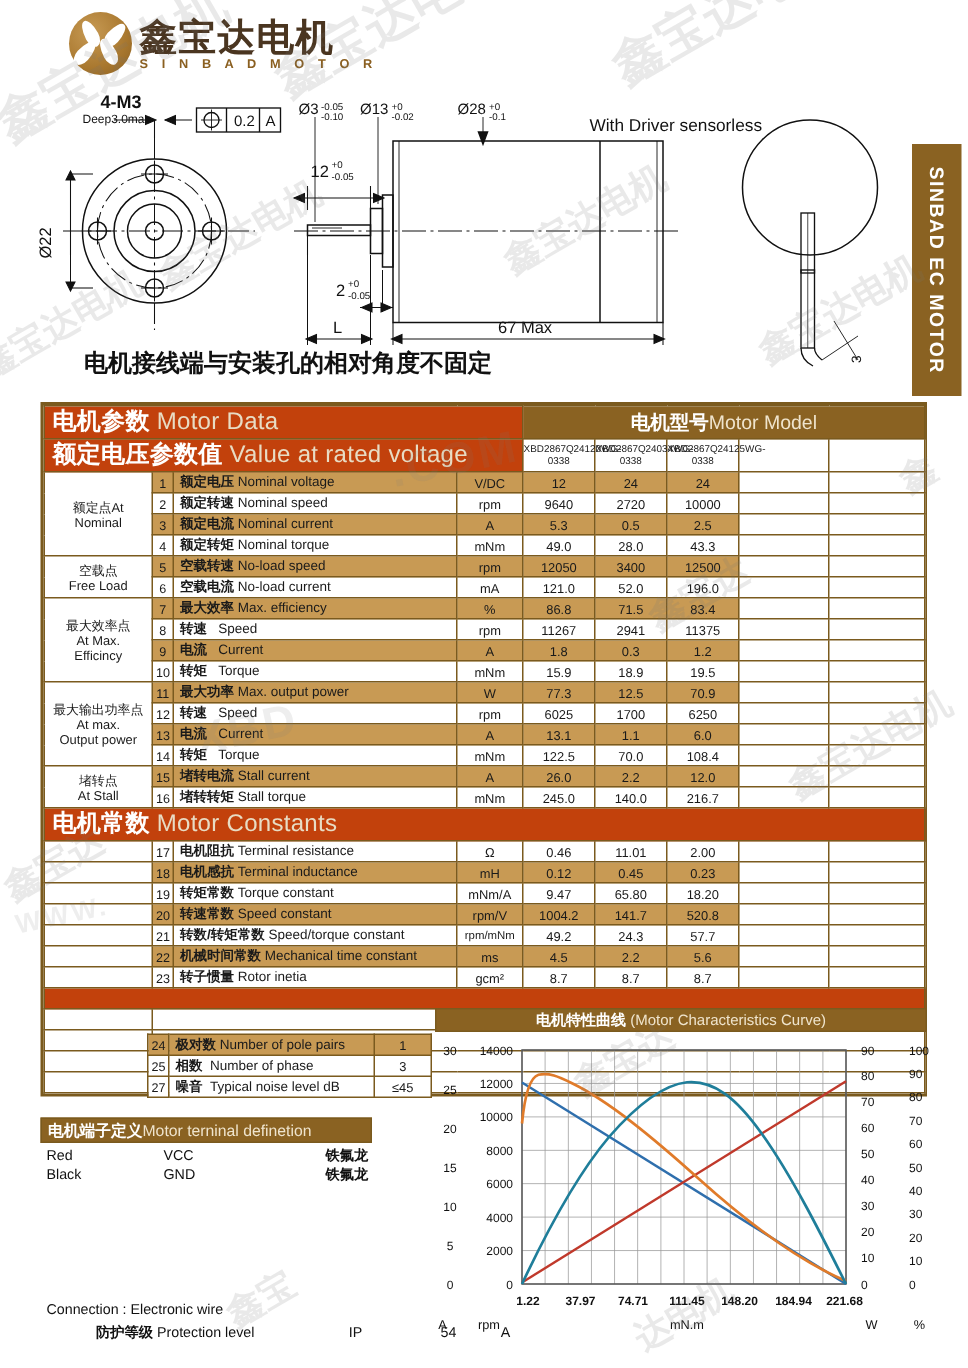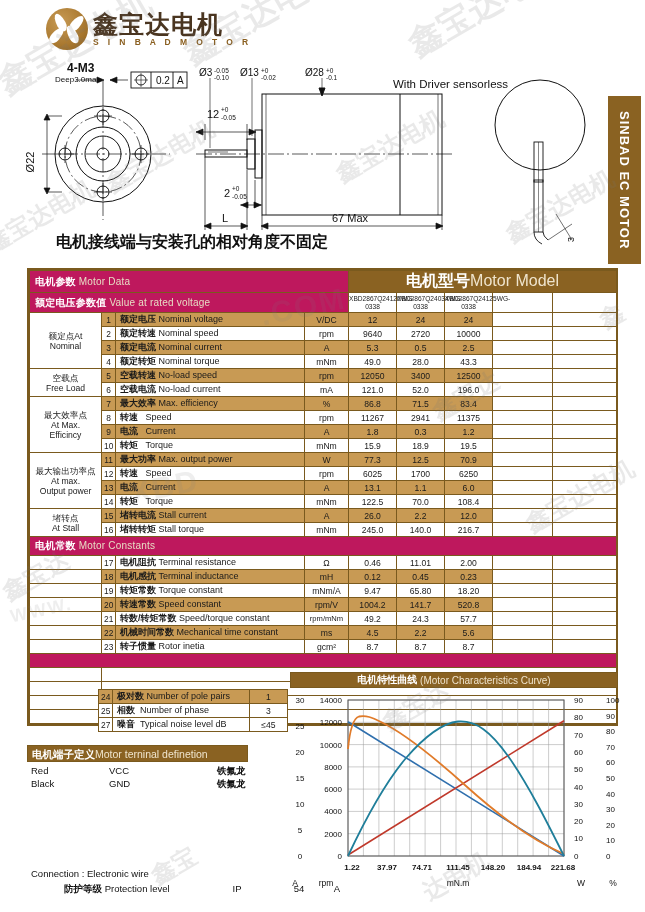--- a/index.html
+++ b/index.html
@@ -52,33 +52,33 @@
   .draw svg { display:block; }
   .dim-note { position:absolute; left:56px; top:232px; font-size:16px; font-weight:bold;
               font-family:"DejaVu Sans", sans-serif; }
 
   
   .tbl { position:absolute; left:27px; top:268px; width:591px;
          border:2px solid #7a5a1e; border-collapse:collapse; }
   table { border-collapse:collapse; width:100%; table-layout:fixed; }
   td, th { border:1px solid #7a5a1e; font-size:8.6px; padding:0 2px; height:14px;
            text-align:center; vertical-align:middle; color:#1a1a1a; }
-  .band { background:#be185d; color:#fff; font-weight:bold; text-align:left;
-          font-size:10px; height:19px; padding-left:5px; letter-spacing:.2px; }
+  .band { background:#c2410c; color:#fff; font-weight:bold; text-align:left;
+          font-size:16px; height:19px; padding-left:5px; letter-spacing:.2px; }
   .band .en { font-weight:normal; color:#e8dcc4; }
   .tan { background:#c89a54; }
   .white { background:#ffffff; }
   .lbl { text-align:left; padding-left:4px; font-size:9px; }
   .lbl b { font-weight:bold; }
   .lbl .en { font-weight:normal; }
   .grp { font-size:8.6px; line-height:10px; background:#fff; }
   .num { width:14px; font-size:8.4px; }
   .unit { width:44px; }
   .val { width:56px; }
-  .hd-model { background:#8a6222; color:#fff; font-weight:bold; font-size:16px; }
+  .hd-model { background:#8a6222; color:#fff; font-weight:bold; font-size:13px; }
   .hd-model .en { font-weight:normal; color:#efe4cd; }
   .mdl { font-size:6.6px; line-height:8px; background:#fff; padding:1px 0; }
 
   
   .small-tbl { position:absolute; left:98px; top:689px; width:190px; }
   .small-tbl td { height:14px; }
   .small-tbl .num { width:14px; }
   .small-tbl .sval { width:38px; }
   .term-band { position:absolute; left:27px; top:745px; width:221px; height:17px;
                background:#8a6222; color:#fff; font-weight:bold; font-size:10.5px;

